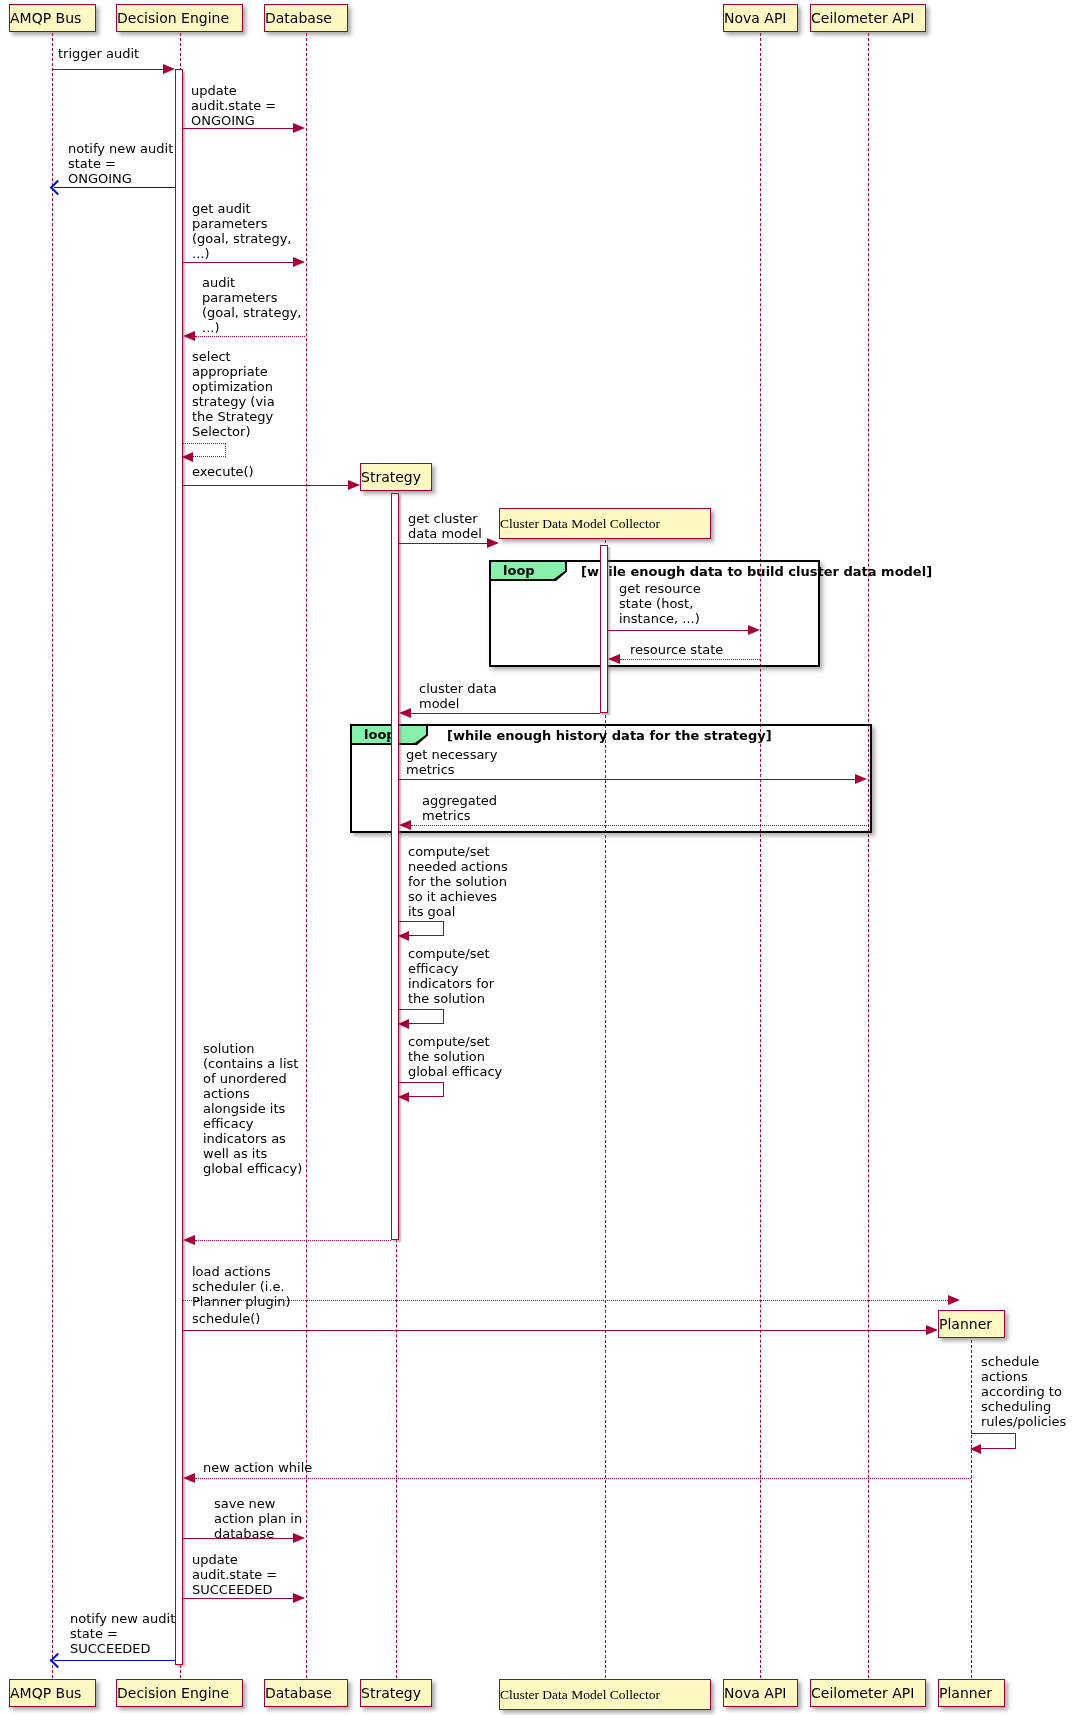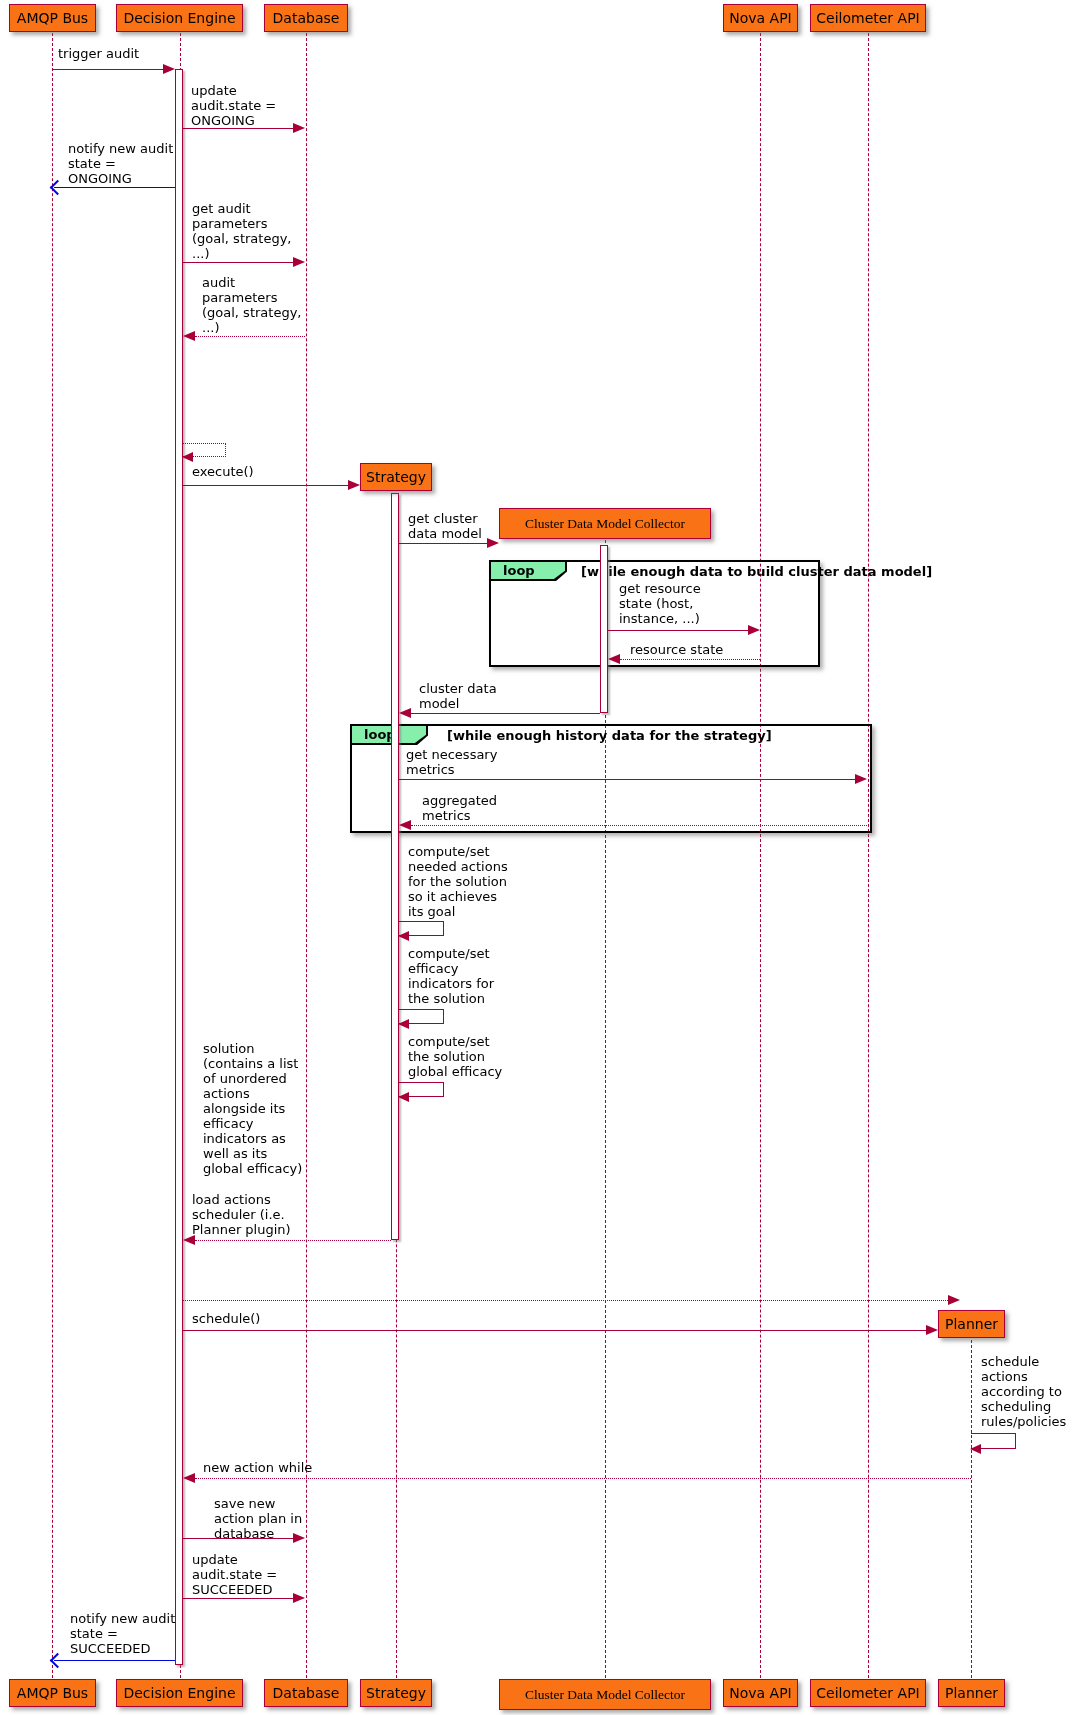--- a/index.html
+++ b/index.html
@@ -1,20 +1,20 @@
 <!DOCTYPE html>
 <html><head>
 <meta charset="utf-8">
 <style>
   html,body{margin:0;padding:0;background:#ffffff;}
   #diagram{position:relative;width:1074px;height:1715px;background:#ffffff;
     font-family:"DejaVu Sans","Liberation Sans",sans-serif;color:#000;overflow:hidden;}
 
-  .pbox{position:absolute;height:28px;background:#f97316;border:1.6px solid #A80036;
-    box-shadow:3px 3px 4px rgba(100,100,100,.55);display:flex;align-items:center;justify-content:center;
+  .pbox{position:absolute;height:28px;background:#fef9c3;border:1.6px solid #A80036;
+    box-shadow:3px 3px 4px rgba(100,100,100,.55);display:flex;align-items:center;
     font-size:14px;color:#000;box-sizing:border-box;z-index:6;}
   .pbox.small{font-size:13.5px;font-family:Liberation Serif, serif;}
 
   .lifeline{position:absolute;width:0;border-left:1.2px dashed #A80036;z-index:1;}
 
   .bar{position:absolute;width:8px;background:#ffffff;border:1.2px solid #A80036;
     box-shadow:2px 2px 2px rgba(120,120,120,.5);box-sizing:border-box;z-index:3;}
 
   .arrow{position:absolute;height:0;border-top:1.6px solid #A80036;z-index:4;}
   .arrow.dotted{border-top:1.6px dotted #A80036;}
@@ -210,20 +210,26 @@
 state =
 ONGOING</div>
   <div class="msg" style="left:192px;top:201px;">get audit
 parameters
 (goal, strategy,
 ...)</div>
   <div class="msg" style="left:202px;top:275px;">audit
 parameters
 (goal, strategy,
 ...)</div>
+  <div class="msg" style="left:192px;top:349px;">select
+appropriate
+optimization
+strategy (via
+the Strategy
+Selector)</div>
   <div class="msg" style="left:192px;top:464px;">execute()</div>
   <div class="msg" style="left:408px;top:511px;">get cluster
 data model</div>
   <div class="msg" style="left:619px;top:581px;">get resource
 state (host,
 instance, ...)</div>
   <div class="msg" style="left:630px;top:642px;">resource state</div>
   <div class="msg" style="left:419px;top:681px;">cluster data
 model</div>
   <div class="msg" style="left:406px;top:747px;">get necessary
@@ -244,21 +250,21 @@
 global efficacy</div>
   <div class="msg" style="left:203px;top:1041px;">solution
 (contains a list
 of unordered
 actions
 alongside its
 efficacy
 indicators as
 well as its
 global efficacy)</div>
-  <div class="msg" style="left:192px;top:1192px;">load actions
+  <div class="msg" style="left:192px;top:1264px;">load actions
 scheduler (i.e.
 Planner plugin)</div>
   <div class="msg" style="left:192px;top:1311px;">schedule()</div>
   <div class="msg" style="left:981px;top:1354px;">schedule
 actions
 according to
 scheduling
 rules/policies</div>
   <div class="msg" style="left:203px;top:1460px;">new action while</div>
   <div class="msg" style="left:192px;top:1496px;margin-left:22px;">save new

